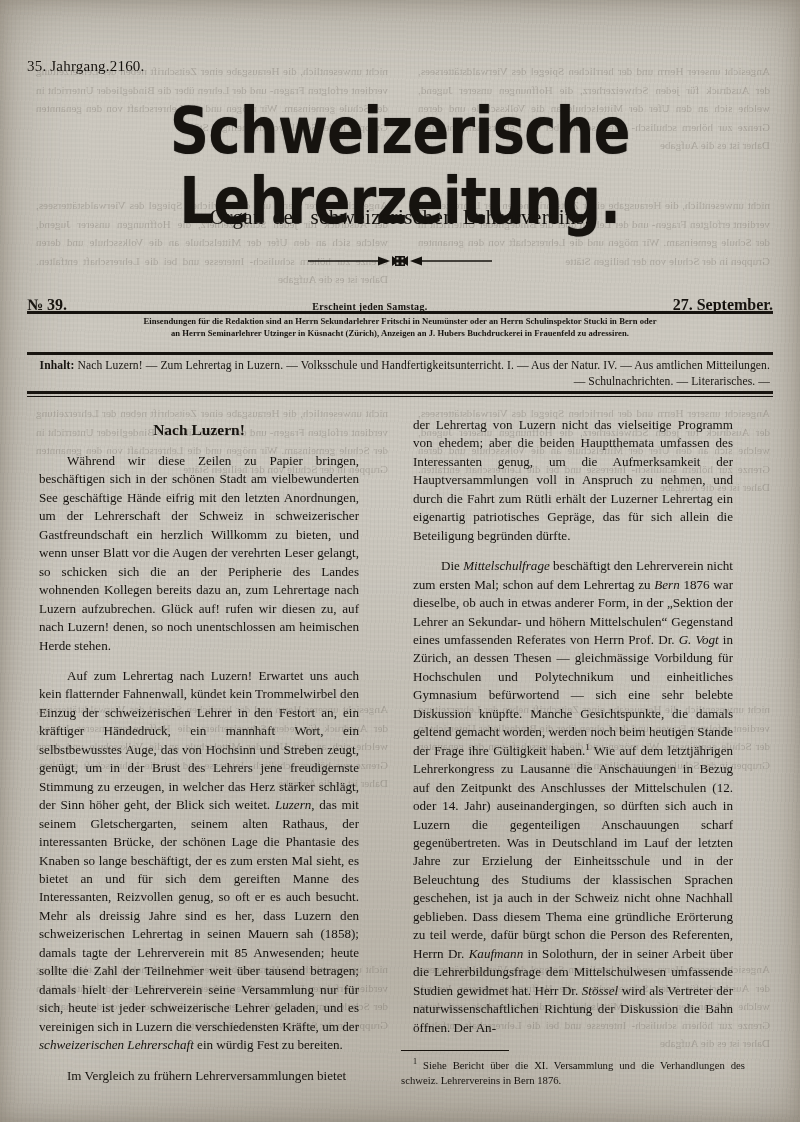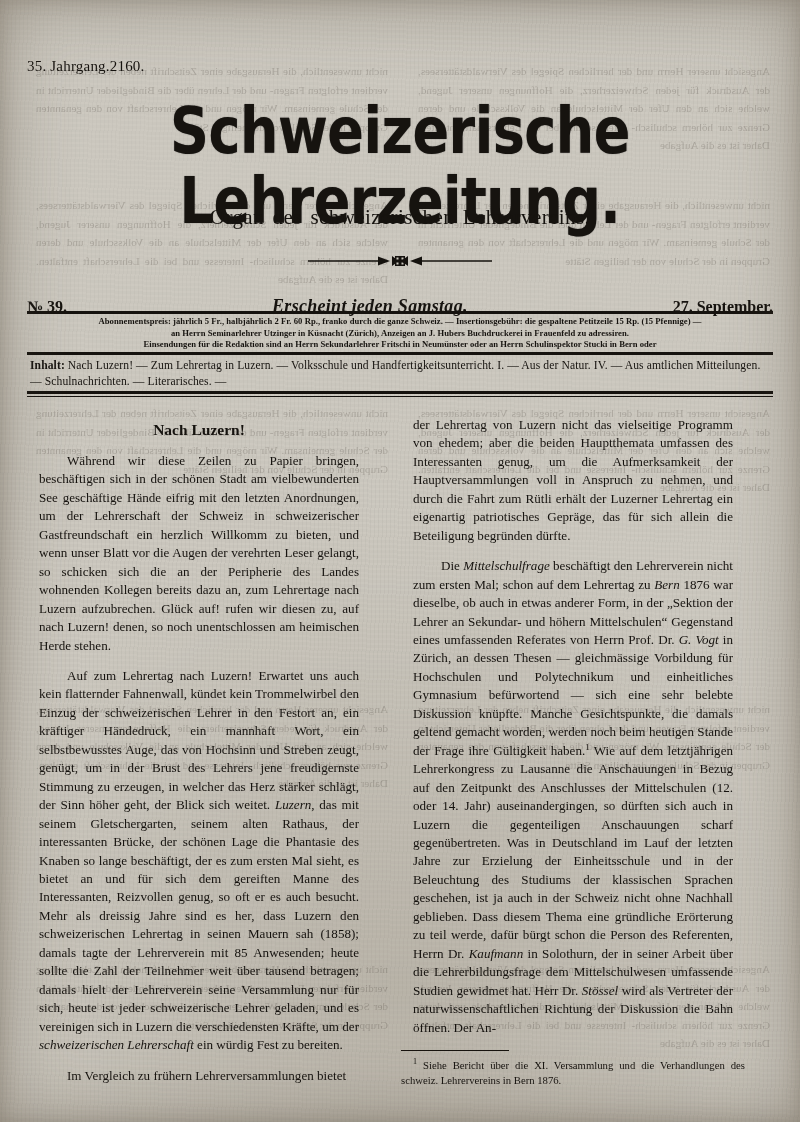--- a/index.html
+++ b/index.html
@@ -106,21 +106,21 @@
 
   .issueline {
     position: absolute;
     top: 296px; left: 27px; right: 27px;
     display: flex;
     justify-content: space-between;
     align-items: baseline;
     font-weight: bold;
     font-size: 16px;
   }
-  .issueline .mid { font-size: 18px; letter-spacing: .3px; font-style: italic; }
+  .issueline .mid { font-size: 10px; letter-spacing: .3px; }
 
   .rule-thick {
     position: absolute;
     left: 27px; right: 27px;
     height: 3px;
     background: #15120e;
   }
   .rule-thin {
     position: absolute;
     left: 27px; right: 27px;
@@ -135,21 +135,21 @@
     line-height: 11.6px;
     font-weight: bold;
     letter-spacing: .05px;
   }
 
   .inhalt {
     position: absolute;
     top: 358px; left: 30px; right: 30px;
     font-size: 11.6px;
     line-height: 15.5px;
-    text-align: left;
+    text-align: right;
     letter-spacing: .1px;
   }
   .inhalt b { font-weight: bold; }
 
   
   .columns {
     position: absolute;
     top: 404px; left: 27px; right: 27px; bottom: 26px;
   }
   .col {
@@ -250,23 +250,22 @@
 
     <div class="issueline">
       <span>№ 39.</span>
       <span class="mid">Erscheint jeden Samstag.</span>
       <span>27. September.</span>
     </div>
 
     <div class="rule-thick" style="top:311px"></div>
 
     <div class="subsblock">
-      <div>Abonnementspreis: jährlich 5 Fr., halbjährlich 2 Fr. 60 Rp., franko durch die ganze Schweiz. — Insertionsgebühr: die gespaltene Petitzeile 15 Rp. (15 Pfennige) —</div>
+      <div>Einsendungen für die Redaktion sind an Herrn Sekundarlehrer Fritschi in Neumünster oder an Herrn Schulinspektor Stucki in Bern oder</div>
       <div>an Herrn Seminarlehrer Utzinger in Küsnacht (Zürich), Anzeigen an J. Hubers Buchdruckerei in Frauenfeld zu adressiren.</div>
-      <div>Einsendungen für die Redaktion sind an Herrn Sekundarlehrer Fritschi in Neumünster oder an Herrn Schulinspektor Stucki in Bern oder</div>
     </div>
 
     <div class="rule-thick" style="top:352px"></div>
 
     <div class="inhalt">
       <b>Inhalt:</b>
       <span>Nach Luzern! — Zum Lehrertag in Luzern. — Volksschule und Handfertigkeitsunterricht. I. — Aus der Natur. IV. — Aus amtlichen Mitteilungen. — Schulnachrichten. — Literarisches. —</span>
     </div>
 
     <div class="rule-thick" style="top:391px"></div>

